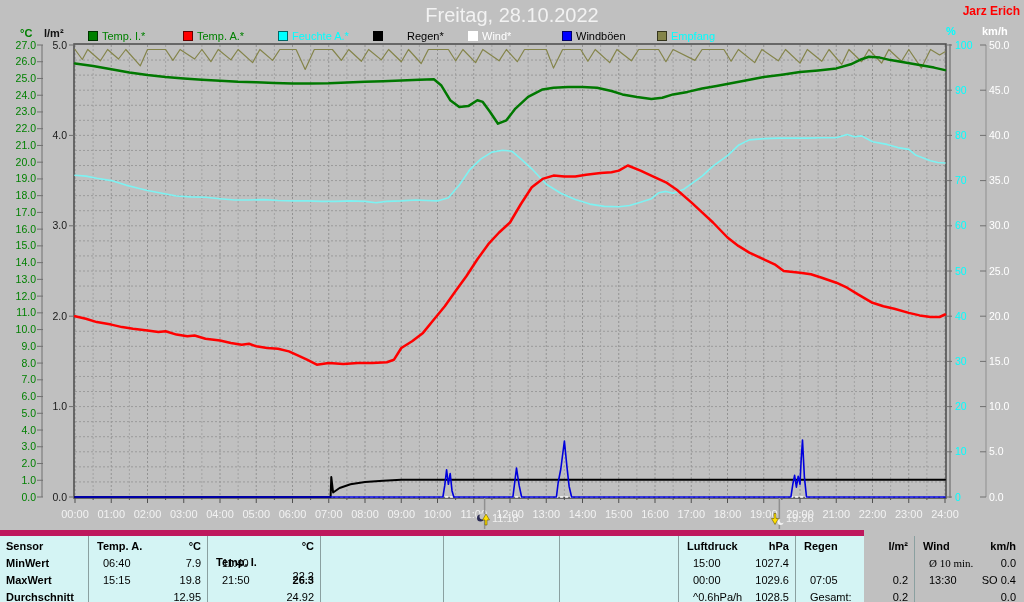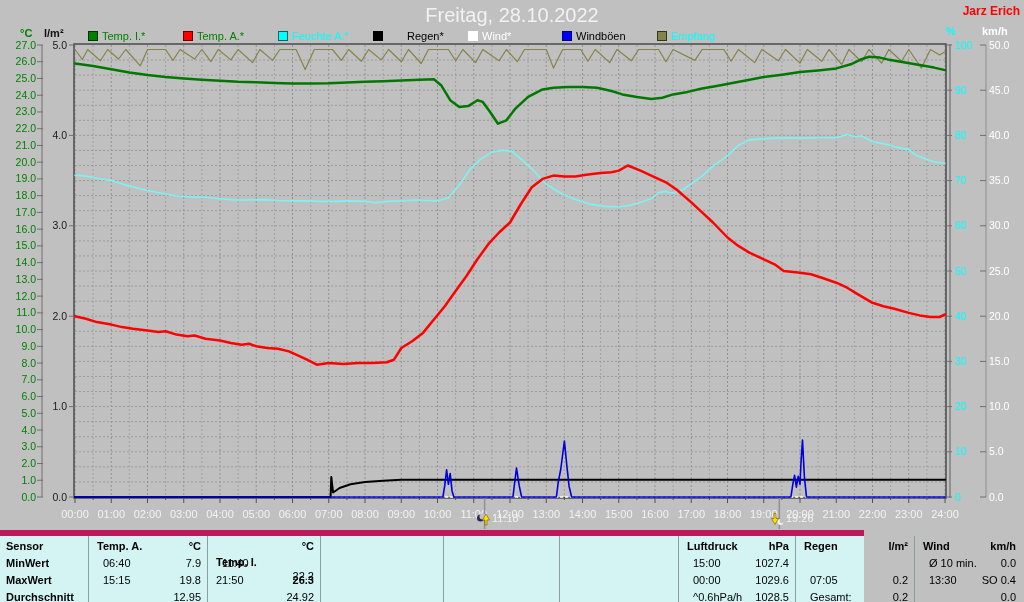--- a/index.html
+++ b/index.html
@@ -381,21 +381,21 @@
         <span class="tcell " style="right: 6px; top: 21px;">7.9</span>
         <span class="tcell " style="left: 14px; top: 38px;">15:15</span>
         <span class="tcell " style="right: 6px; top: 38px;">19.8</span>
         <span class="tcell " style="right: 6px; top: 55px;">12.95</span>
       </div>
       <div class="tcol sep" style="left: 207px; width: 113px;">
         <span class="tcell tb" style="left: 8px; top: 20px;">Temp. I.</span>
         <span class="tcell tb" style="right: 6px; top: 4px;">°C</span>
         <span class="tcell " style="left: 14px; top: 21px;">11:40</span>
         <span class="tcell " style="right: 6px; top: 21px; margin-top: 13px;">22.2</span>
-        <span class="tcell " style="left: 8px; top: 38px; text-align: right;">21:50</span>
+        <span class="tcell " style="left: 14px; top: 38px; text-align: right;">21:50</span>
         <span class="tcell " style="right: 6px; top: 38px; font-weight: bold;">26.3</span>
         <span class="tcell " style="right: 6px; top: 55px;">24.92</span>
       </div>
       <div class="tcol sep" style="left: 320px; width: 123px;"></div>
       <div class="tcol sep" style="left: 443px; width: 116px;"></div>
       <div class="tcol sep" style="left: 559px; width: 119px;"></div>
       <div class="tcol sep" style="left: 678px; width: 117px;">
         <span class="tcell tb" style="left: 8px; top: 4px;">Luftdruck</span>
         <span class="tcell tb" style="right: 6px; top: 4px;">hPa</span>
         <span class="tcell " style="left: 14px; top: 21px;">15:00</span>
@@ -409,20 +409,20 @@
         <span class="tcell tb" style="left: 8px; top: 4px;">Regen</span>
         <span class="tcell tb" style="right: 6px; top: 4px;">l/m²</span>
         <span class="tcell " style="left: 14px; top: 38px;">07:05</span>
         <span class="tcell " style="right: 6px; top: 38px;">0.2</span>
         <span class="tcell " style="left: 14px; top: 55px; text-decoration: underline;">Gesamt:</span>
         <span class="tcell " style="right: 6px; top: 55px;">0.2</span>
       </div>
       <div class="tcol sep" style="left: 914px; width: 108px;">
         <span class="tcell tb" style="left: 8px; top: 4px;">Wind</span>
         <span class="tcell tb" style="right: 6px; top: 4px;">km/h</span>
-        <span class="tcell " style="left: 14px; top: 21px;">Ø 10 min.</span>
+        <span class="tcell " style="left: 14px; top: 21px; font-family: Liberation Serif, serif;">Ø 10 min.</span>
         <span class="tcell " style="right: 6px; top: 21px;">0.0</span>
         <span class="tcell " style="left: 14px; top: 38px;">13:30</span>
         <span class="tcell " style="right: 6px; top: 38px;">SO 0.4</span>
         <span class="tcell " style="right: 6px; top: 55px;">0.0</span>
       </div>
     </div>
 </div>
 
 </body></html>

